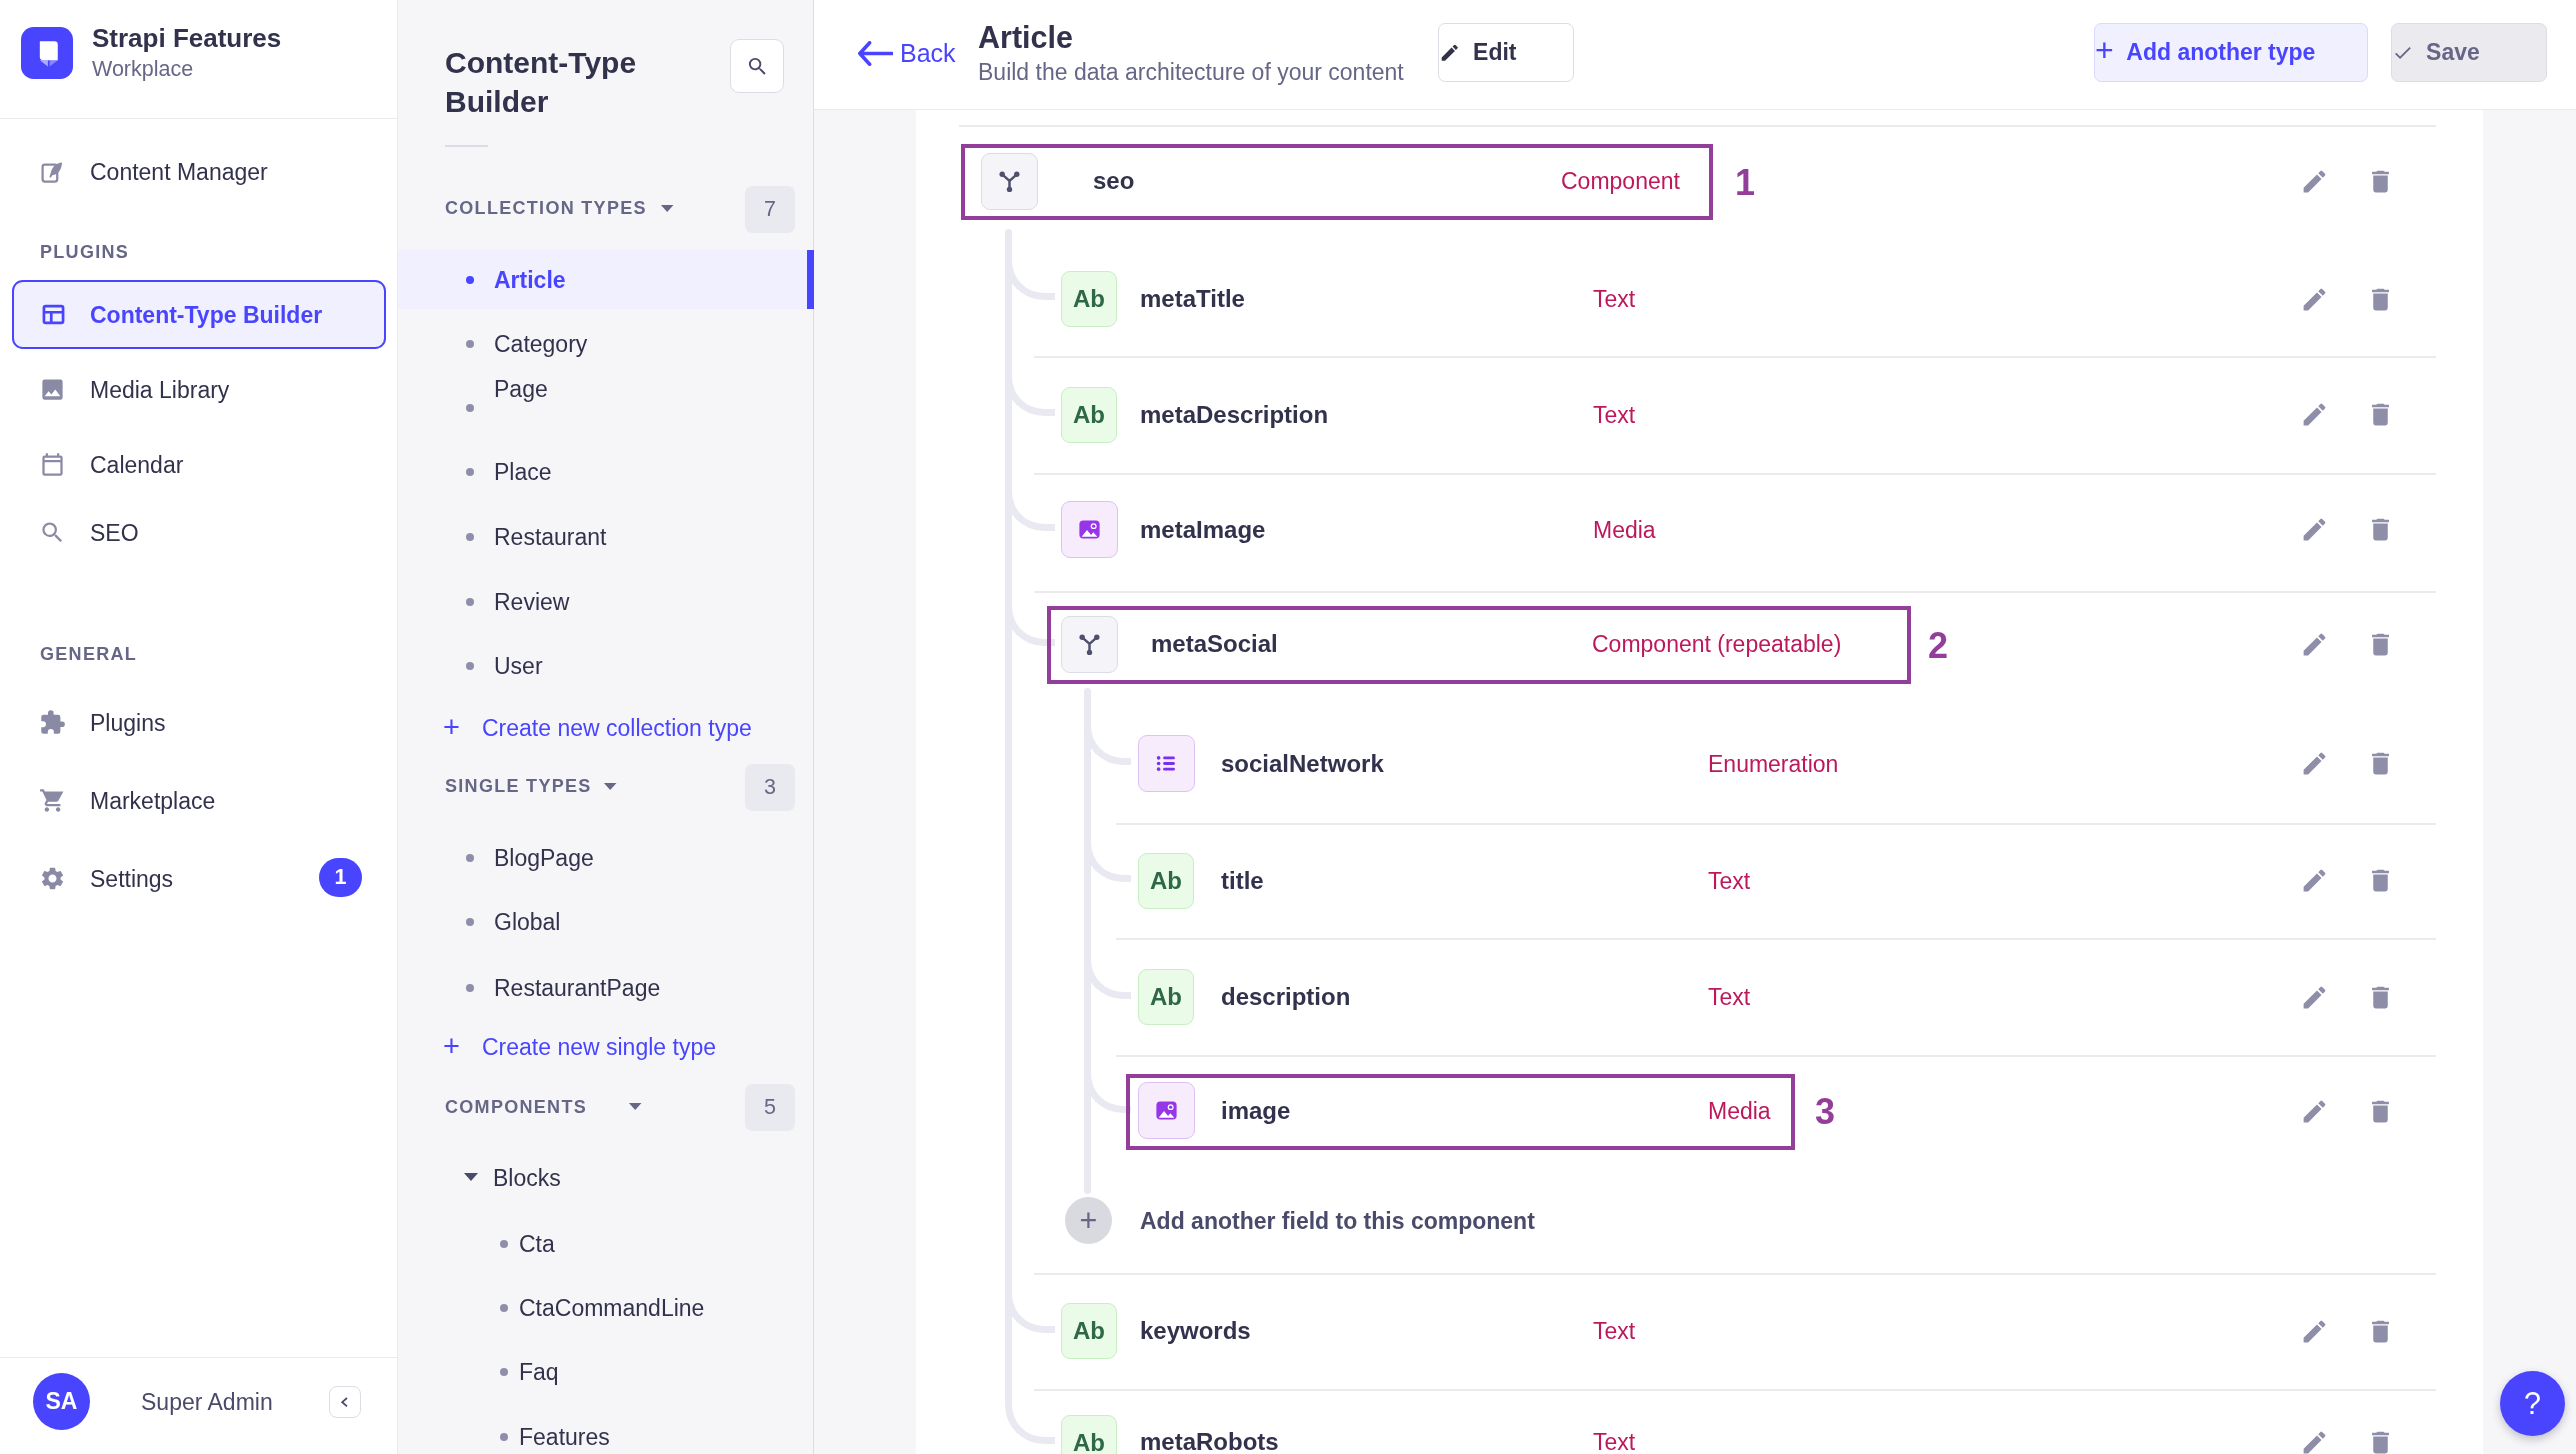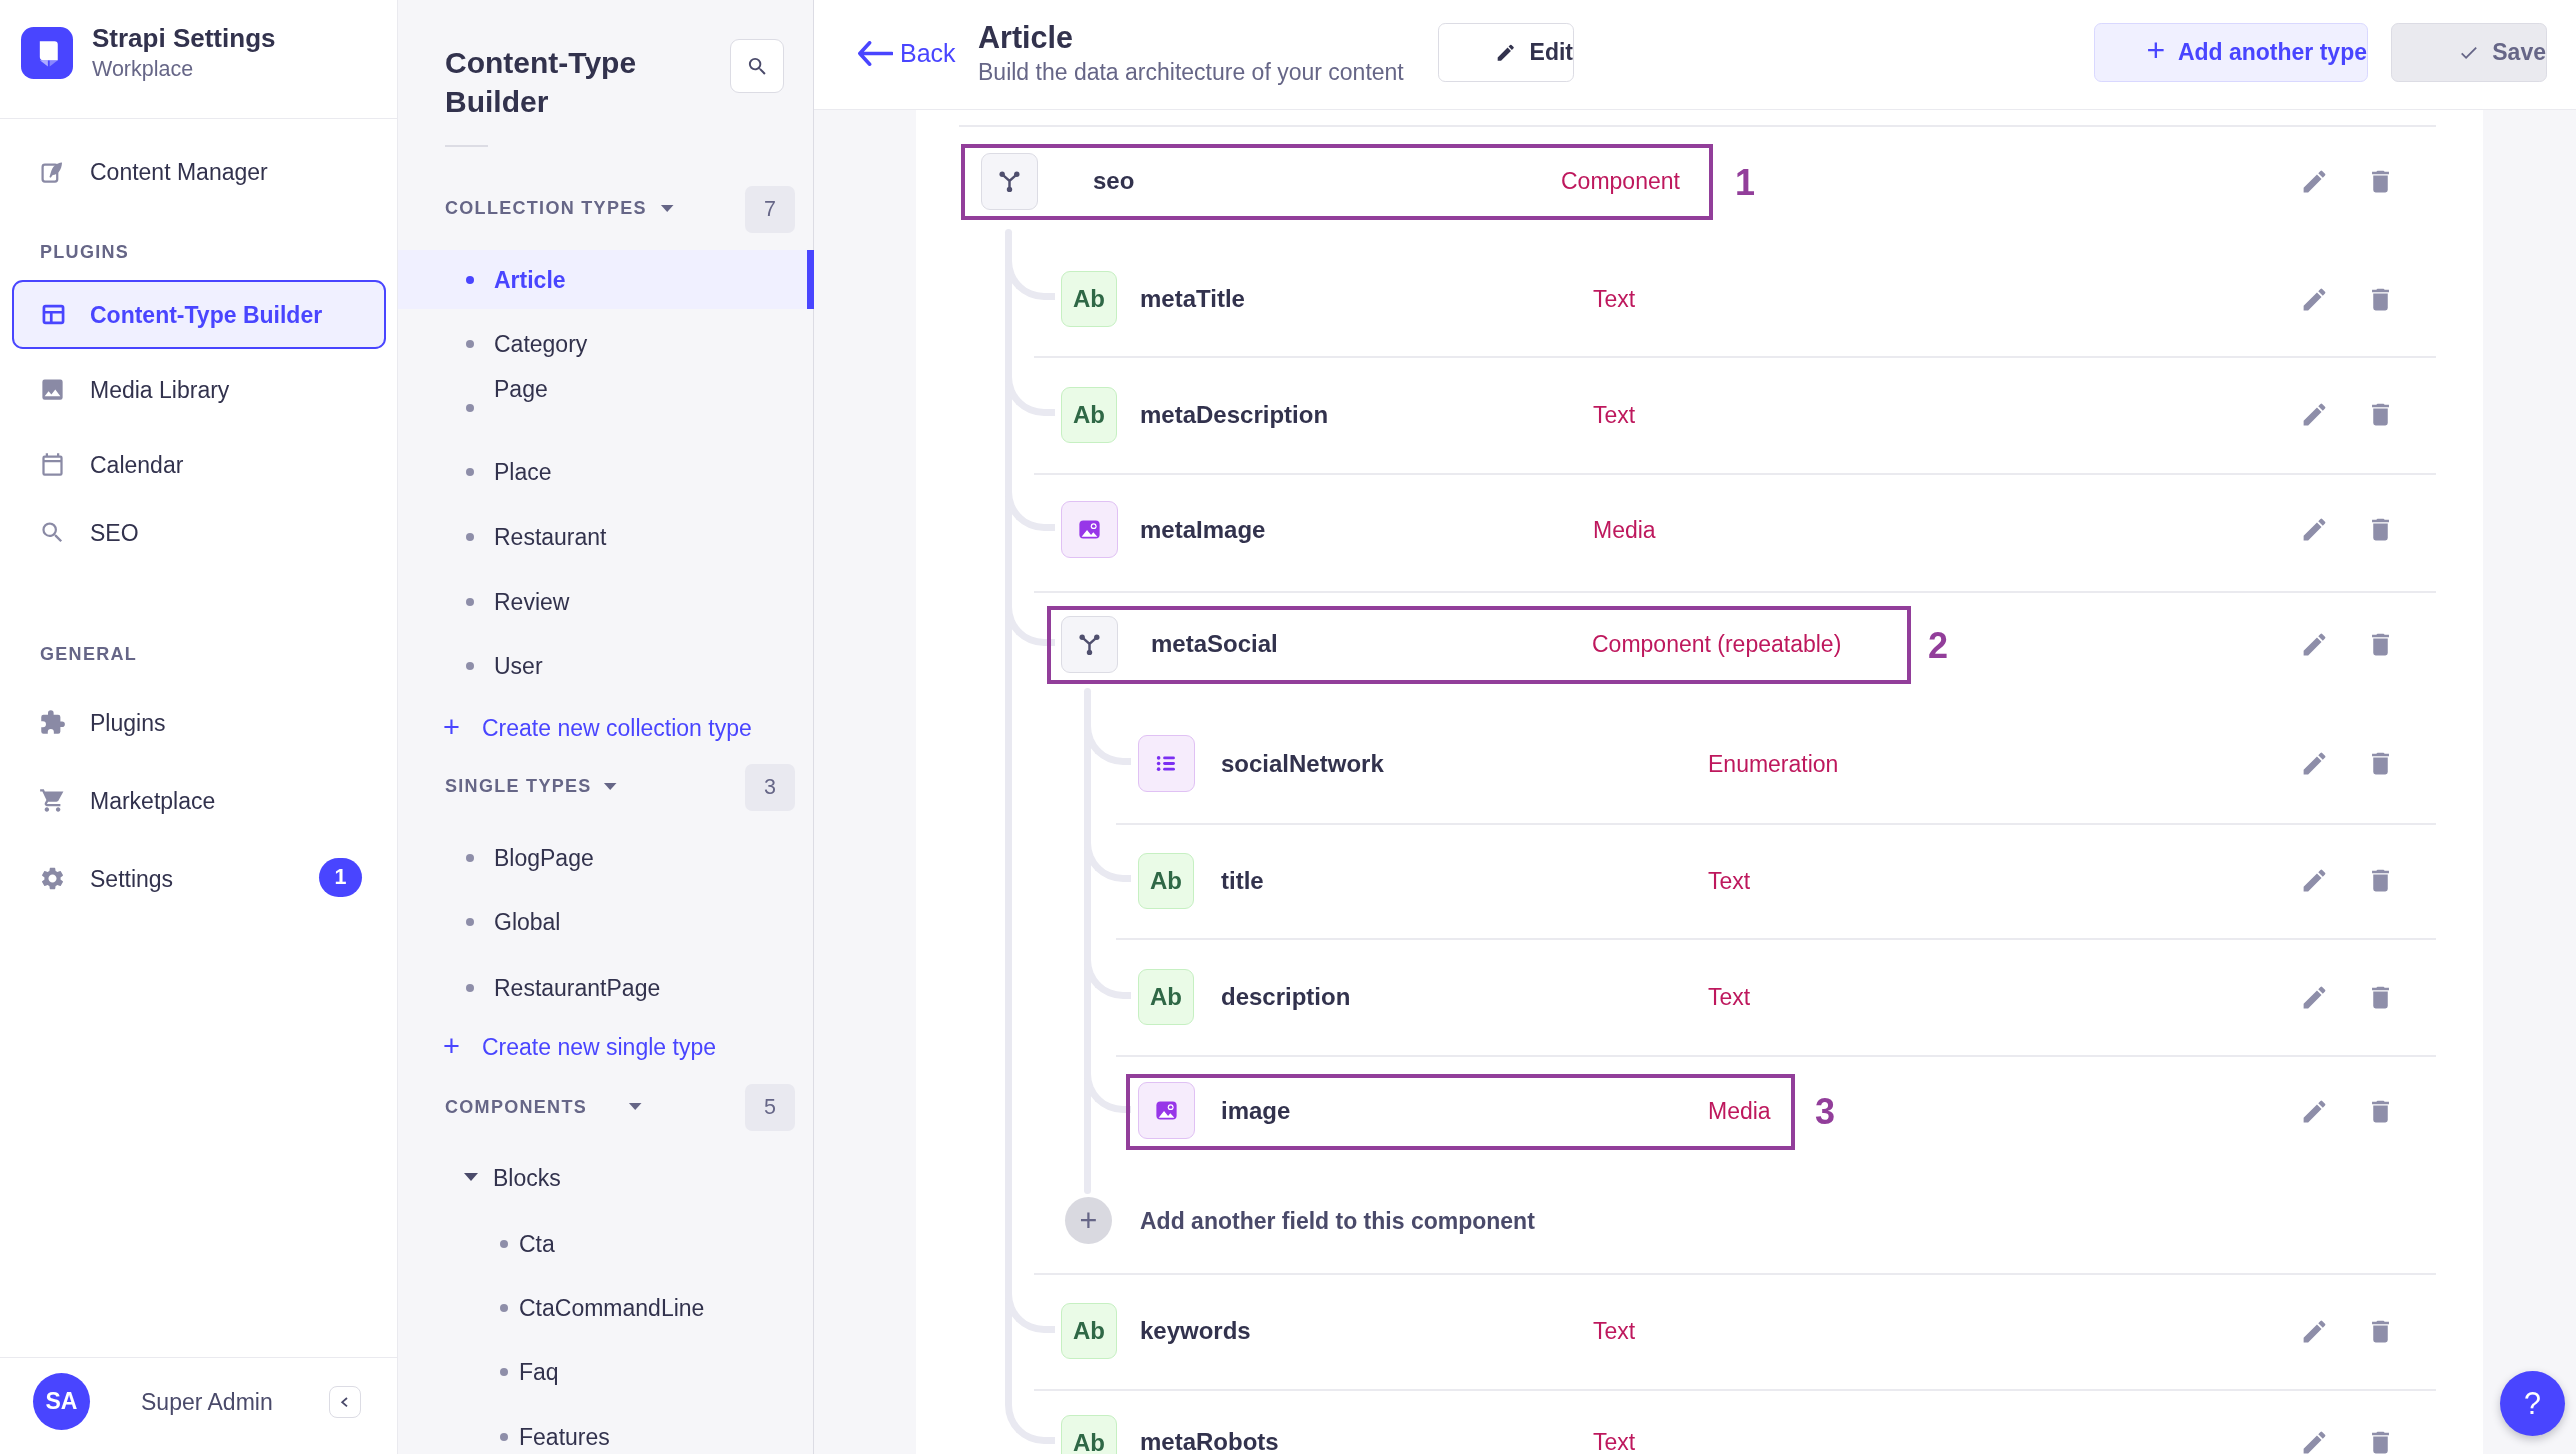--- a/index.html
+++ b/index.html
@@ -25,37 +25,37 @@
   .elb{position:absolute;border-left:7.2px solid #e9e9f1;border-bottom:7.2px solid #e9e9f1;border-bottom-left-radius:39px}
   .fi{position:absolute;display:flex;align-items:center;justify-content:center;border-radius:9px}
   .fi.ab{width:56px;height:56px;background:#eafbe7;border:1.8px solid #c6f0c2;color:#2f6846;font-weight:700;font-size:24px}
   .fi.comp{width:57px;height:57px;background:#f5f5f9;border:1.8px solid #dcdce4}
   .fi.purp{width:57px;height:57px;background:#f6ecfc;border:1.8px solid #e0c1f4}
   .fnm{position:absolute;font-size:24px;font-weight:700;color:#32324d;line-height:36px;white-space:nowrap}
   .ftp{position:absolute;font-size:23px;color:#be185d;line-height:36px;white-space:nowrap}
   .act{position:absolute;width:29px;height:29px;color:#8e8ea9;cursor:pointer}
   .pbox{position:absolute;border:4.5px solid #923e9a}
   .ann{position:absolute;font-size:36px;font-weight:700;color:#923e9a}
-  .btn{position:absolute;display:flex;align-items:center;justify-content:flex-end;gap:12.6px;border-radius:7.2px;font-size:23px;font-weight:600;cursor:pointer}
+  .btn{position:absolute;display:flex;align-items:center;justify-content:flex-start;gap:12.6px;border-radius:7.2px;font-size:23px;font-weight:600;cursor:pointer}
   svg{display:block}
 </style>
 </head>
 <body>
 
 <div id="screen">
 
   <div id="nav">
     <div class="abs" style="left:20.6px;top:27px;width:52px;height:52px;border-radius:12.6px;background:#4945ff">
       <svg width="52" height="52" viewBox="0 0 58 58">
           <path d="M21 16h16.5A3.5 3.5 0 0 1 41 19.5V37H24.5A3.5 3.5 0 0 1 21 33.5V16z" fill="#fff"></path>
           <path d="M21 37h9v7l-9-7z" fill="#fff" opacity="0.55"></path>
           <path d="M32 37h9l-9 7v-7z" fill="#fff" opacity="0.35"></path>
         </svg>
     </div>
-    <div class="abs" style="left:92px;top:23px;font-size:26px;font-weight:700;color:#32324d">Strapi Settings</div>
+    <div class="abs" style="left:92px;top:23px;font-size:26px;font-weight:700;color:#32324d">Strapi Features</div>
     <div class="abs" style="left:92px;top:57px;font-size:21.5px;color:#666687">Workplace</div>
     <div class="abs" style="left:0;top:118px;width:398px;height:0.9px;background:#eaeaef"></div>
 
     <div class="nicon" style="left:39px;top:159px">
       <svg width="27" height="27" viewBox="0 0 24 24" fill="none" stroke="#8a8aa5" stroke-width="2">
           <rect x="3.2" y="5" width="13" height="15" rx="2"></rect>
           <path d="M20.5 3c-5.2.6-8.6 3.4-10 9l-1.2 4 1.1.6 1.8-2.4c4.6-.6 7.8-4.2 8.3-11.2z" fill="#8a8aa5" stroke="none"></path>
         </svg>
     </div>
     <div class="n1lbl" style="left:90px;top:159px">Content Manager</div>

